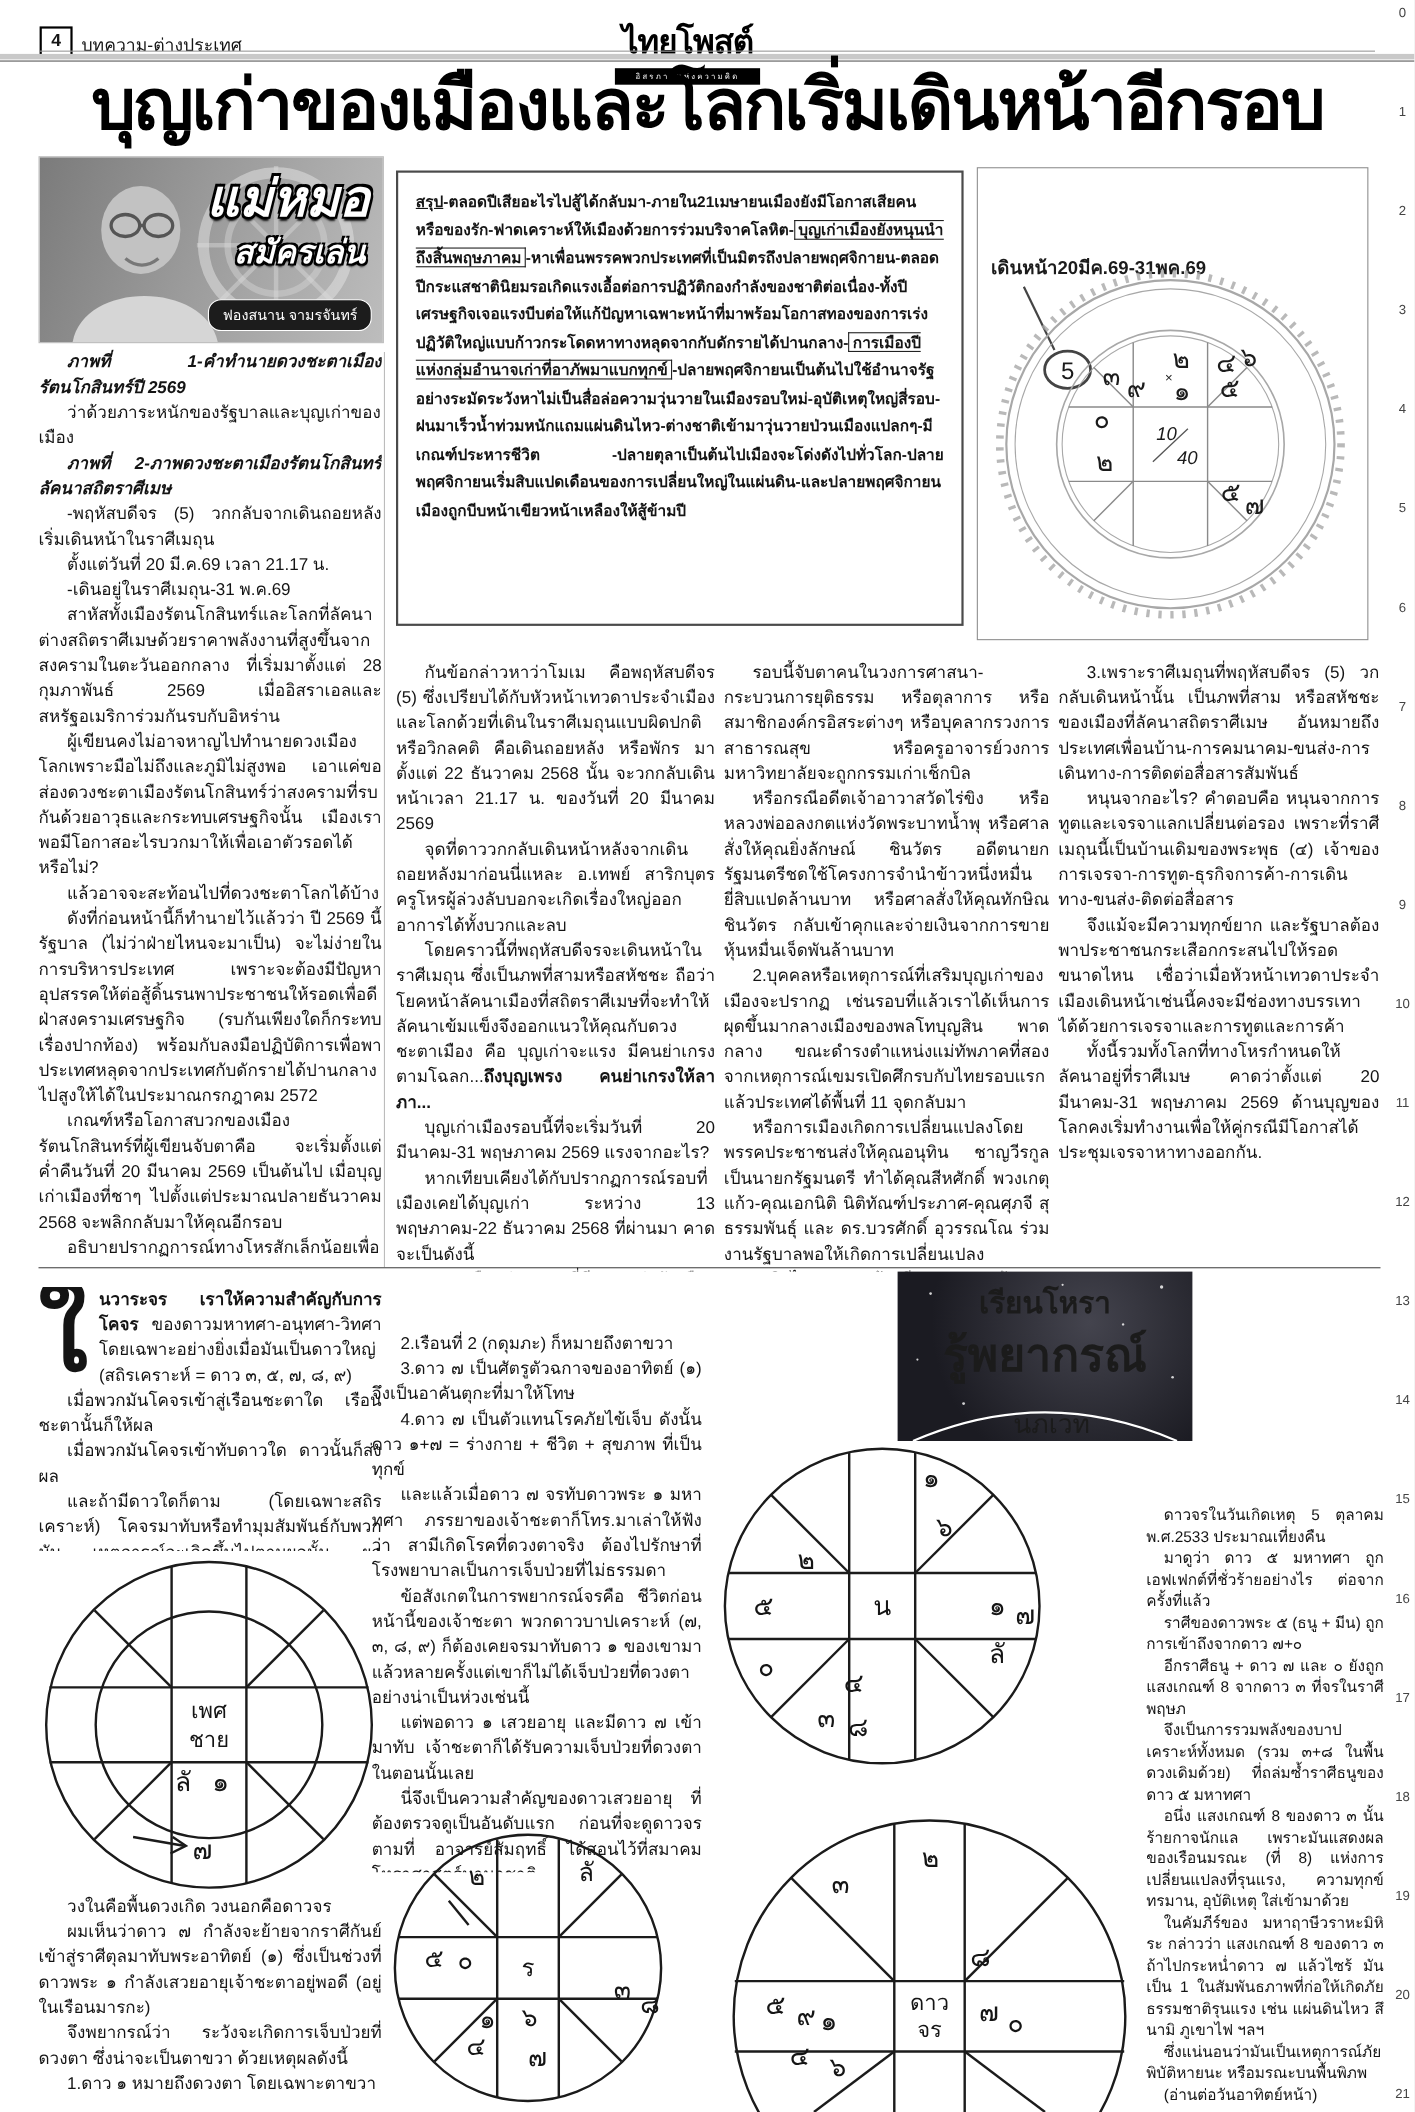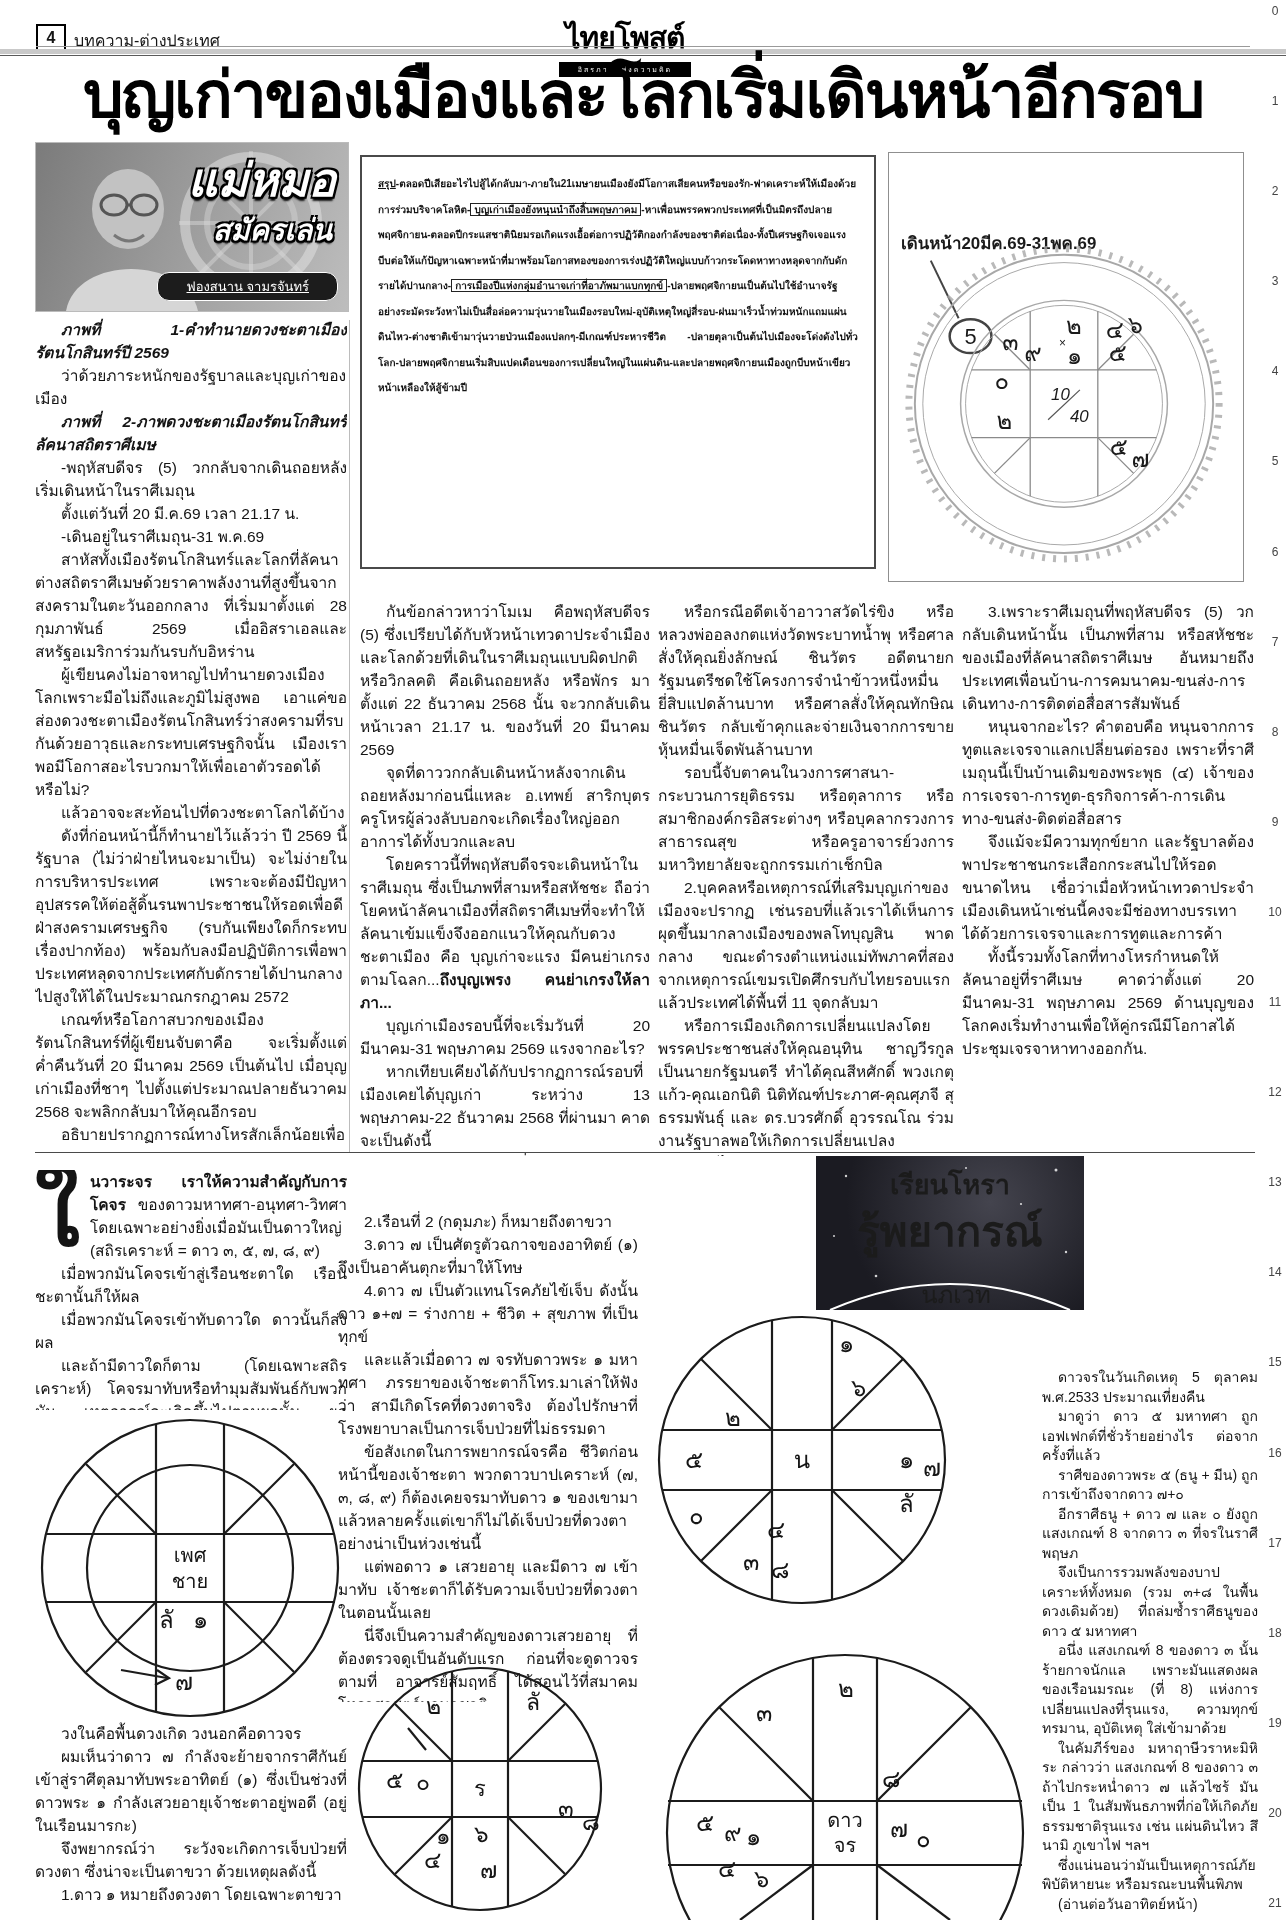--- a/index.html
+++ b/index.html
@@ -25,34 +25,34 @@
             text-align:center;white-space:nowrap;}
   
   .photo{position:absolute;left:35px;top:142px;width:312px;height:168px;overflow:hidden;
          background:linear-gradient(110deg,#7b7b7b,#9a9a9a 45%,#bdbdbd);border:1px solid #bbb;}
   .photo svg{position:absolute;left:0;top:0;}
   .photo-t1{position:absolute;right:12px;top:14px;font-size:46px;line-height:46px;font-weight:900;font-style:italic;color:#fff;
             text-shadow:-2px -2px 0 #000,2px -2px 0 #000,-2px 2px 0 #000,2px 2px 0 #000,0 4px 2px #000;}
   .photo-t2{position:absolute;right:16px;top:72px;font-size:29px;line-height:30px;font-weight:900;font-style:italic;color:#fff;
             text-shadow:-2px -2px 0 #000,2px -2px 0 #000,-2px 2px 0 #000,2px 2px 0 #000,0 3px 2px #000;}
   .photo-author{position:absolute;right:10px;bottom:10px;background:#1c1c1c;color:#fff;font-size:13px;
-                padding:3px 28px;border-radius:12px;border:1.5px solid #fff;text-decoration:underline;}
+                padding:3px 12px;border-radius:12px;border:1.5px solid #fff;}
   
   .col{position:absolute;overflow:hidden;text-align:justify;}
   .col p{margin:0;text-indent:26px;font-size:15.5px;line-height:23px;}
   .bi{font-weight:bold;font-style:italic;}
   .col-1{left:35px;top:318px;width:312px;height:834px;}
   .col-2{left:360px;top:600px;width:290px;height:556px;}
   .col-3{left:658px;top:600px;width:296px;height:556px;}
   .col-4{left:962px;top:600px;width:292px;height:556px;}
   .colrule{position:absolute;left:349px;top:320px;width:1px;height:832px;background:#bcbcbc;}
   
   .summary-box{position:absolute;left:360px;top:155px;width:516px;height:414px;border:2px solid #4a4a4a;
                padding:14px 16px;box-sizing:border-box;overflow:hidden;}
-  .summary-box p{margin:0;font-weight:bold;font-size:10px;line-height:25.5px;text-align:justify;}
+  .summary-box p{margin:0;font-weight:bold;font-size:14px;line-height:25.5px;text-align:justify;}
   .boxed{border:1.5px solid #222;padding:0 3px;}
   
   .wheel-box{position:absolute;left:888px;top:152px;width:354px;height:428px;border:1px solid #8f8f8f;}
   
   .divider{position:absolute;left:35px;top:1152px;width:1220px;height:1px;background:#4a4a4a;}
   
   .col-a1{left:35px;top:1170px;width:312px;height:240px;}
   .col-a2{left:35px;top:1722px;width:312px;height:196px;}
   .col-b{left:338px;top:1170px;width:300px;height:492px;margin-top:40px;}
   .col-d{left:1042px;top:1368px;width:216px;height:548px;}
@@ -207,22 +207,22 @@
 
   <div class="col col-2">
     <p>กันข้อกล่าวหาว่าโมเม คือพฤหัสบดีจร (5) ซึ่งเปรียบได้กับหัวหน้าเทวดาประจำเมืองและโลกด้วยที่เดินในราศีเมถุนแบบผิดปกติหรือวิกลคติ คือเดินถอยหลัง หรือพักร มาตั้งแต่ 22 ธันวาคม 2568 นั้น จะวกกลับเดินหน้าเวลา 21.17 น. ของวันที่ 20 มีนาคม 2569</p>
     <p>จุดที่ดาววกกลับเดินหน้าหลังจากเดินถอยหลังมาก่อนนี่แหละ อ.เทพย์ สาริกบุตร ครูโหรผู้ล่วงลับบอกจะเกิดเรื่องใหญ่ออกอาการได้ทั้งบวกและลบ</p>
     <p><span>โดยคราวนี้ที่พฤหัสบดีจรจะเดินหน้าในราศีเมถุน ซึ่งเป็นภพที่สามหรือสหัชชะ ถือว่าโยคหน้าลัคนาเมืองที่สถิตราศีเมษที่จะทำให้ลัคนาเข้มแข็งจึงออกแนวให้คุณกับดวงชะตาเมือง คือ บุญเก่าจะแรง มีคนย่าเกรง ตามโฉลก...</span><b>ถึงบุญเพรง คนย่าเกรงให้ลาภา...</b></p>
     <p>บุญเก่าเมืองรอบนี้ที่จะเริ่มวันที่ 20 มีนาคม-31 พฤษภาคม 2569 แรงจากอะไร?</p>
     <p>หากเทียบเคียงได้กับปรากฏการณ์รอบที่เมืองเคยได้บุญเก่า ระหว่าง 13 พฤษภาคม-22 ธันวาคม 2568 ที่ผ่านมา คาดจะเป็นดังนี้</p>
     <p>1.คนหรือกลุ่มบุคคลที่มีกรรมเก่ากับเมืองจะถูกจัดการ เช่น กรณีสีกากอล์ฟ จนพระผู้ใหญ่กระเจิง</p>
   </div>
   <div class="col col-3">
+    <p>รอบนี้จับตาคนในวงการศาสนา-กระบวนการยุติธรรม หรือตุลาการ หรือสมาชิกองค์กรอิสระต่างๆ หรือบุคลากรวงการสาธารณสุข หรือครูอาจารย์วงการมหาวิทยาลัยจะถูกกรรมเก่าเช็กบิล</p>
     <p>หรือกรณีอดีตเจ้าอาวาสวัดไร่ขิง หรือหลวงพ่ออลงกตแห่งวัดพระบาทน้ำพุ หรือศาลสั่งให้คุณยิ่งลักษณ์ ชินวัตร อดีตนายกรัฐมนตรีชดใช้โครงการจำนำข้าวหนึ่งหมื่นยี่สิบแปดล้านบาท หรือศาลสั่งให้คุณทักษิณ ชินวัตร กลับเข้าคุกและจ่ายเงินจากการขายหุ้นหมื่นเจ็ดพันล้านบาท</p>
-    <p>รอบนี้จับตาคนในวงการศาสนา-กระบวนการยุติธรรม หรือตุลาการ หรือสมาชิกองค์กรอิสระต่างๆ หรือบุคลากรวงการสาธารณสุข หรือครูอาจารย์วงการมหาวิทยาลัยจะถูกกรรมเก่าเช็กบิล</p>
     <p>2.บุคคลหรือเหตุการณ์ที่เสริมบุญเก่าของเมืองจะปรากฏ เช่นรอบที่แล้วเราได้เห็นการผุดขึ้นมากลางเมืองของพลโทบุญสิน พาดกลาง ขณะดำรงตำแหน่งแม่ทัพภาคที่สอง จากเหตุการณ์เขมรเปิดศึกรบกับไทยรอบแรก แล้วประเทศได้พื้นที่ 11 จุดกลับมา</p>
     <p>หรือการเมืองเกิดการเปลี่ยนแปลงโดยพรรคประชาชนส่งให้คุณอนุทิน ชาญวีรกูล เป็นนายกรัฐมนตรี ทำได้คุณสีหศักดิ์ พวงเกตุแก้ว-คุณเอกนิติ นิติทัณฑ์ประภาศ-คุณศุภจี สุธรรมพันธุ์ และ ดร.บวรศักดิ์ อุวรรณโณ ร่วมงานรัฐบาลพอให้เกิดการเปลี่ยนเปลงเศรษฐกิจไตรมาสสุดท้ายปี 2568 พ้นจากสภาวะไอซียู</p>
   </div>
   <div class="col col-4">
     <p>3.เพราะราศีเมถุนที่พฤหัสบดีจร (5) วกกลับเดินหน้านั้น เป็นภพที่สาม หรือสหัชชะของเมืองที่ลัคนาสถิตราศีเมษ อันหมายถึงประเทศเพื่อนบ้าน-การคมนาคม-ขนส่ง-การเดินทาง-การติดต่อสื่อสารสัมพันธ์</p>
     <p>หนุนจากอะไร? คำตอบคือ หนุนจากการทูตและเจรจาแลกเปลี่ยนต่อรอง เพราะที่ราศีเมถุนนี้เป็นบ้านเดิมของพระพุธ (๔) เจ้าของการเจรจา-การทูต-ธุรกิจการค้า-การเดินทาง-ขนส่ง-ติดต่อสื่อสาร</p>
     <p>จึงแม้จะมีความทุกข์ยาก และรัฐบาลต้องพาประชาชนกระเสือกกระสนไปให้รอดขนาดไหน เชื่อว่าเมื่อหัวหน้าเทวดาประจำเมืองเดินหน้าเช่นนี้คงจะมีช่องทางบรรเทาได้ด้วยการเจรจาและการทูตและการค้า</p>
     <p>ทั้งนี้รวมทั้งโลกที่ทางโหรกำหนดให้ลัคนาอยู่ที่ราศีเมษ คาดว่าตั้งแต่ 20 มีนาคม-31 พฤษภาคม 2569 ด้านบุญของโลกคงเริ่มทำงานเพื่อให้คู่กรณีมีโอกาสได้ประชุมเจรจาหาทางออกกัน.</p>
   </div>
 

